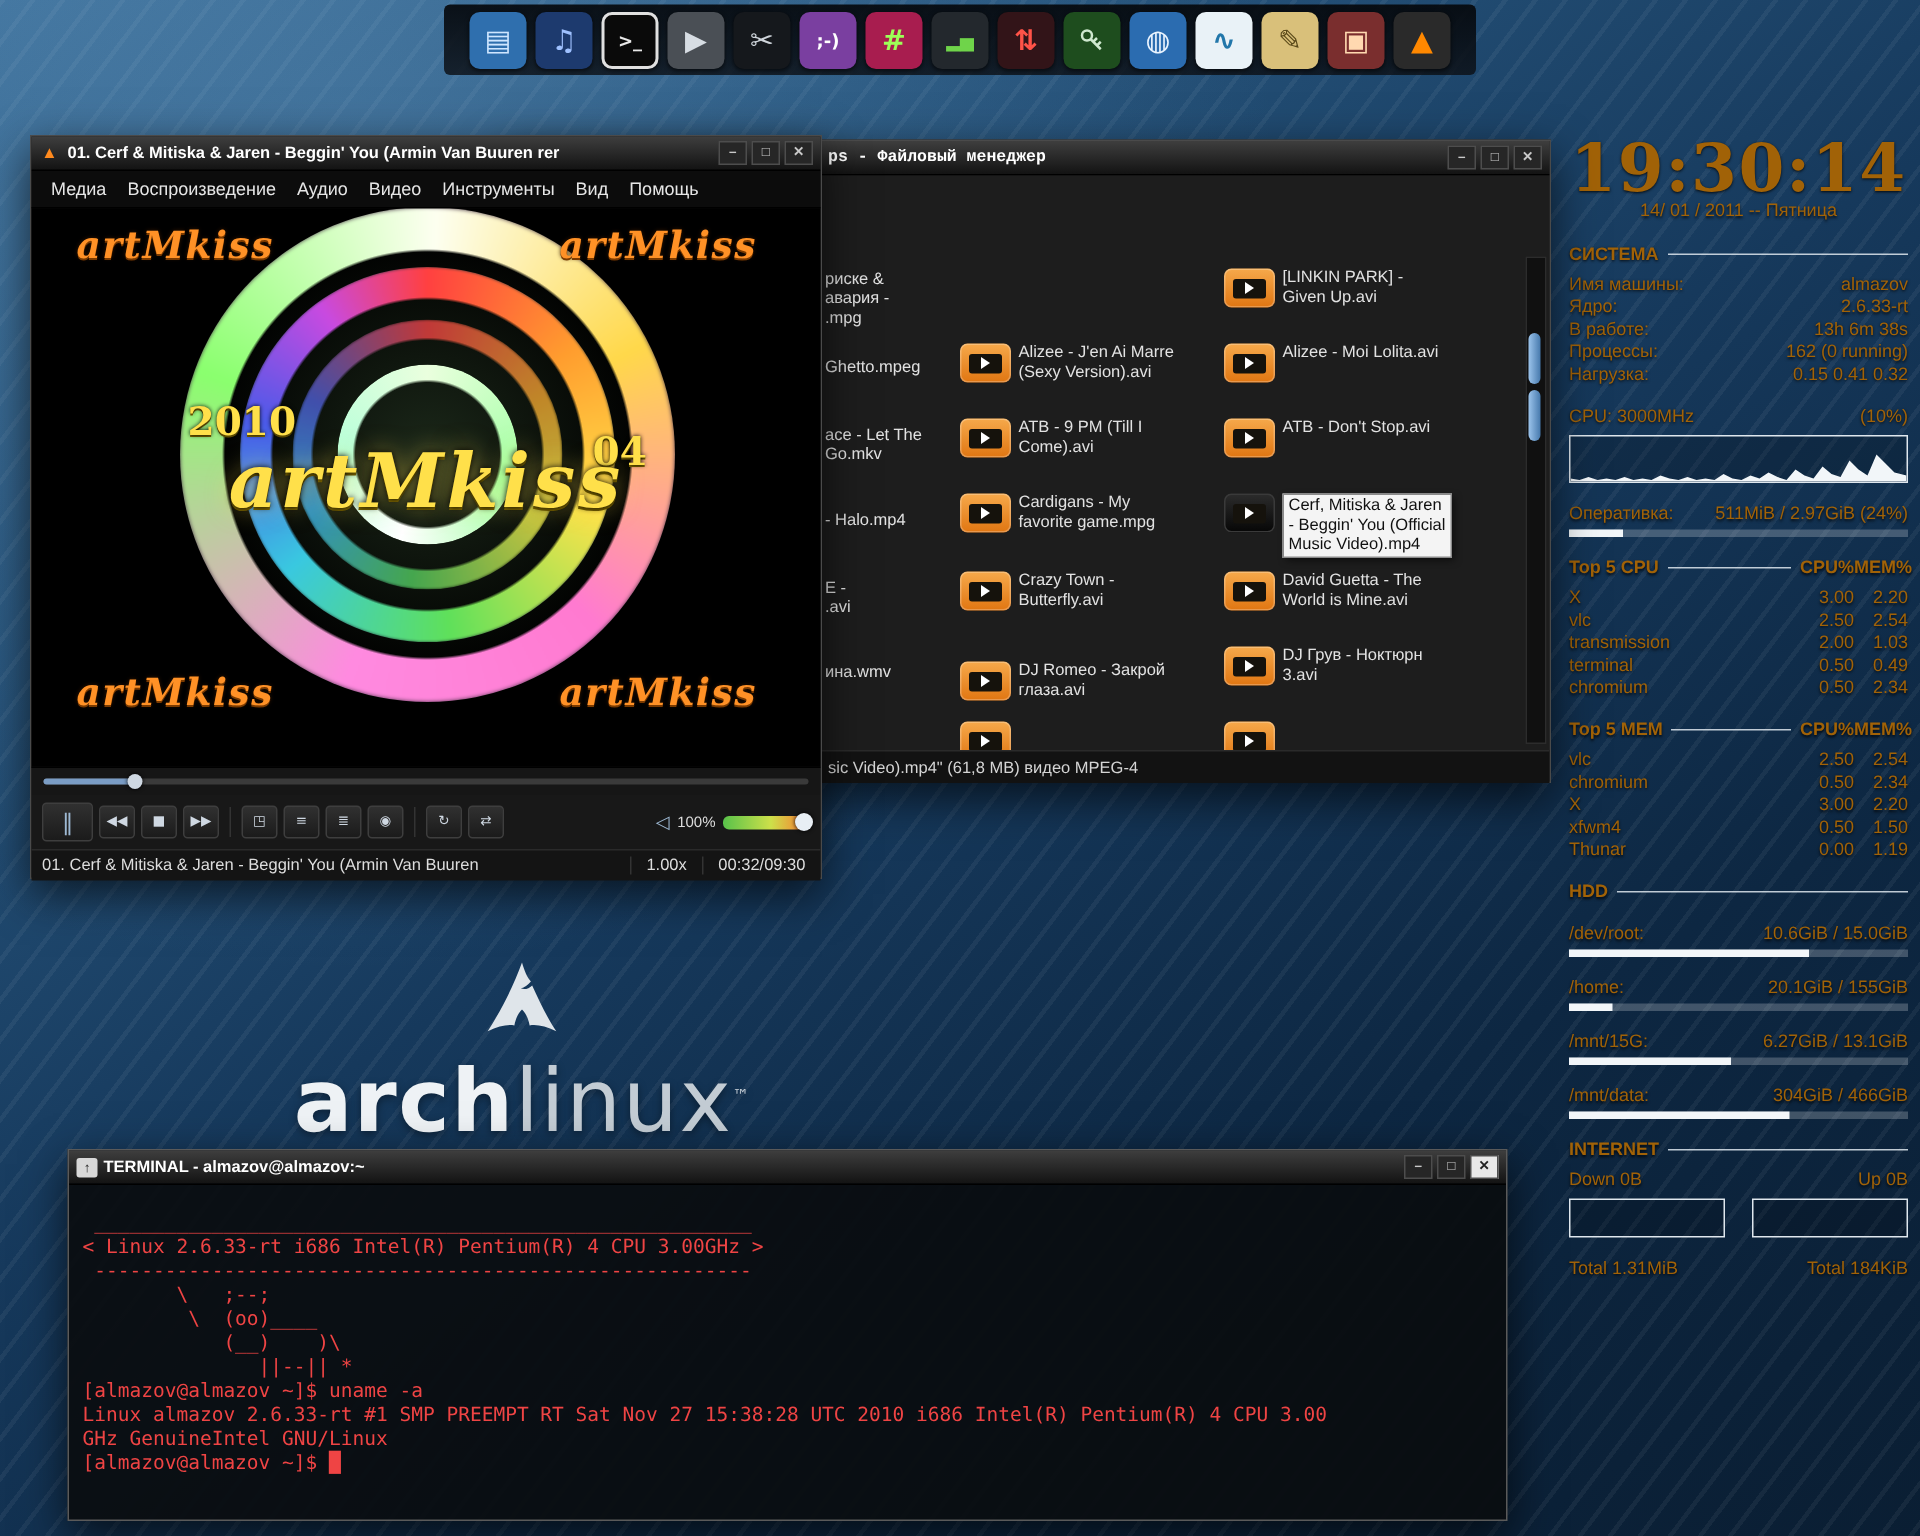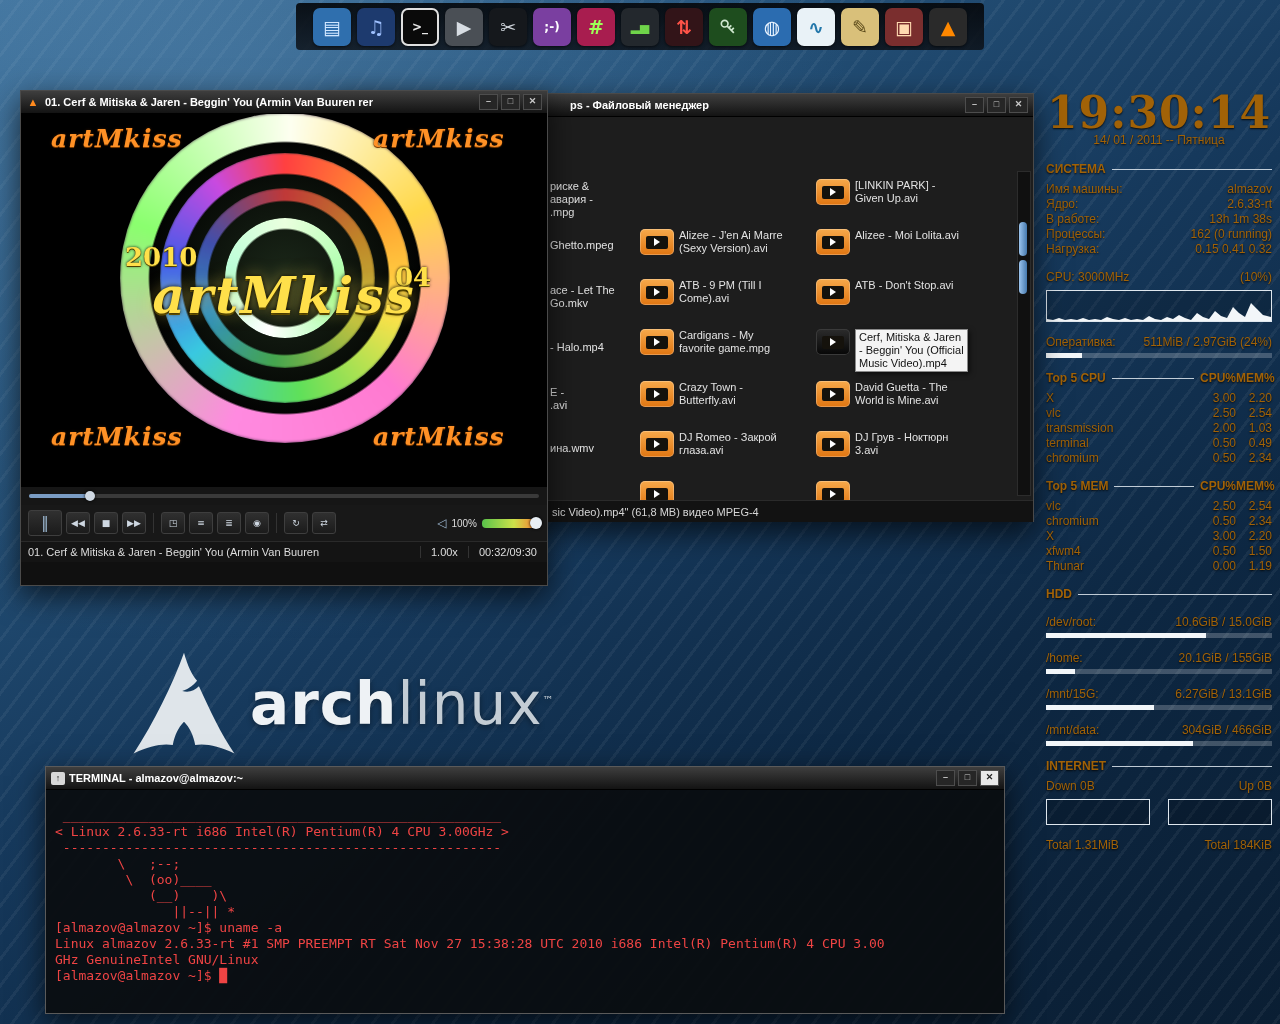--- a/index.html
+++ b/index.html
@@ -73,21 +73,21 @@
   .volpct{color:#ddd;font-size:10px;}
   .volbar{width:58px;height:9px;border-radius:4px;position:relative;cursor:pointer;
     background:linear-gradient(90deg,#58c24a,#cde04a 55%,#e8a23a 80%,#e05a3a);}
   .volbar:after{content:"";position:absolute;right:-2px;top:-2px;width:12px;height:12px;border-radius:50%;background:#e8eef4;box-shadow:0 0 3px #000;}
   .vstatus{display:flex;align-items:center;height:20px;background:#141414;border-top:1px solid #2a2a2a;
     color:#ddd;font:11px "Liberation Sans",sans-serif;}
   .vstitle{flex:1;padding:0 7px;white-space:nowrap;overflow:hidden;}
   .vsrate,.vstime{padding:0 10px;border-left:1px solid #333;white-space:nowrap;}
   
   .fm{left:335px;top:93px;width:697px;height:427px;z-index:10;background:#181818;}
-  .fm .ttext{position:absolute;left:234px;font-weight:bold;}
+  .fm .ttext{position:absolute;left:216px;font-weight:bold;font-family:Liberation Mono, monospace;}
   .fbody{position:relative;height:383px;background:#1d1d1d;overflow:hidden;}
   .fitem{position:absolute;display:flex;gap:5px;align-items:flex-start;cursor:pointer;}
   .ficon{width:34px;height:26px;border-radius:5px;flex:0 0 auto;
     background:linear-gradient(#f6a94b,#e07612);box-shadow:inset 0 0 0 1px rgba(255,255,255,.25);
     display:flex;align-items:center;justify-content:center;}
   .fbar{width:22px;height:13px;background:#15120c;border-radius:2px;display:flex;align-items:center;justify-content:center;}
   .fplay{width:0;height:0;border-left:6px solid #fff;border-top:4px solid transparent;border-bottom:4px solid transparent;}
   .fname{font:11px/13px "Liberation Sans",sans-serif;color:#e2e2e2;white-space:pre-line;max-width:122px;}
   .sel .ficon{background:linear-gradient(#2c2c2c,#060606);box-shadow:inset 0 0 0 1px #3a3a3a;}
   .sel .fname{background:#f4f4f4;color:#101010;border:1px solid #8a8a8a;padding:1px 3px;box-shadow:2px 2px 5px rgba(0,0,0,.55);}
@@ -111,21 +111,21 @@
   .hline{flex:1;height:1px;background:#dfe7ee;opacity:.85;}
   .crow{display:flex;justify-content:space-between;line-height:15px;}
   .nums .n,.cols .n{display:inline-block;width:36px;text-align:right;}
   .bar{height:5px;background:rgba(255,255,255,.22);margin:3px 0 3px;}
   .fill{display:block;height:100%;background:#f2f6f9;}
   .graphbox{display:block;margin:5px 0 2px;background:rgba(0,0,0,.18);border:1px solid #dfe7ee;}
   .netrow{display:flex;justify-content:space-between;margin-top:5px;}
   .netbox{width:104px;height:26px;box-sizing:border-box;border:1px solid #dfe7ee;background:rgba(0,0,0,.18);}
   .mt{margin-top:13px;}
   
-  .arch{position:absolute;left:128px;top:640px;width:440px;height:128px;z-index:1;display:flex;align-items:center;gap:10px;}
+  .arch{position:absolute;left:128px;top:640px;width:440px;height:128px;z-index:1;display:flex;align-items:center;gap:10px;flex-direction:column;}
   .archtext{font:bold 58px "DejaVu Sans",sans-serif;color:#eef2f5;text-shadow:0 2px 6px rgba(0,0,0,.4);letter-spacing:1px;}
   .archtext .lite{font-weight:normal;color:#c3ccd4;}
   .archtext .tm{font-size:11px;vertical-align:super;color:#c3ccd4;font-weight:normal;}
 </style>
 </head>
 <body>
 
 <div class="arch">
   <svg width="112" height="112" viewBox="0 0 120 118">
     <path d="M60 4 C64 18 68 27 74 34 C69 40 64 43 58 45 C65 47 71 45 76 40 C87 64 100 92 114 112 C97 104 83 101 72 103 C70 92 66 84 60 78 C54 84 50 92 48 103 C37 101 23 104 6 112 C28 78 47 40 60 4 Z" fill="#dfe5ea"></path>
@@ -144,21 +144,21 @@
   <div class="crow">
       <span>Имя машины:</span>
       <span>almazov</span>
     </div>
   <div class="crow">
       <span>Ядро:</span>
       <span>2.6.33-rt</span>
     </div>
   <div class="crow">
       <span>В работе:</span>
-      <span>13h 1m 38s</span>
+      <span>13h 6m 38s</span>
     </div>
   <div class="crow">
       <span>Процессы:</span>
       <span>162 (0 running)</span>
     </div>
   <div class="crow">
       <span>Нагрузка:</span>
       <span>0.15 0.41 0.32</span>
     </div>
 
@@ -332,21 +332,21 @@
       </div>
     <div class="fitem" style="left:304px;top:264px">
         <div class="ficon">
           <span class="fbar">
             <i class="fplay"></i>
           </span>
         </div>
         <div class="fname">Crazy Town -
 Butterfly.avi</div>
       </div>
-    <div class="fitem" style="left:304px;top:314px">
+    <div class="fitem" style="left:304px;top:324px">
         <div class="ficon">
           <span class="fbar">
             <i class="fplay"></i>
           </span>
         </div>
         <div class="fname">DJ Romeo - Закрой
 глаза.avi</div>
       </div>
     <div class="fitem" style="left:304px;top:364px">
         <div class="ficon">
@@ -430,20 +430,29 @@
 <section class="window vlc">
   <div class="tbar">
     <span class="ticon">▲</span>
     <span class="ttext">01. Cerf &amp; Mitiska &amp; Jaren - Beggin' You (Armin Van Buuren rer</span>
     <span class="wbtns">
       <span class="wb">–</span>
       <span class="wb">□</span>
       <span class="wb">✕</span>
     </span>
   </div>
+  <nav class="vmenu">
+    <span>Медиа</span>
+    <span>Воспроизведение</span>
+    <span>Аудио</span>
+    <span>Видео</span>
+    <span>Инструменты</span>
+    <span>Вид</span>
+    <span>Помощь</span>
+  </nav>
   <div class="viz">
     <i class="vglow"></i>
     <i class="ring r1"></i>
     <i class="ring r2"></i>
     <i class="ring r3"></i>
     <i class="ring r4"></i>
     <span class="brand" style="left:30px;top:10px">artMkiss</span>
     <span class="brand" style="left:352px;top:10px">artMkiss</span>
     <span class="brand" style="left:30px;top:308px">artMkiss</span>
     <span class="brand" style="left:352px;top:308px">artMkiss</span>

